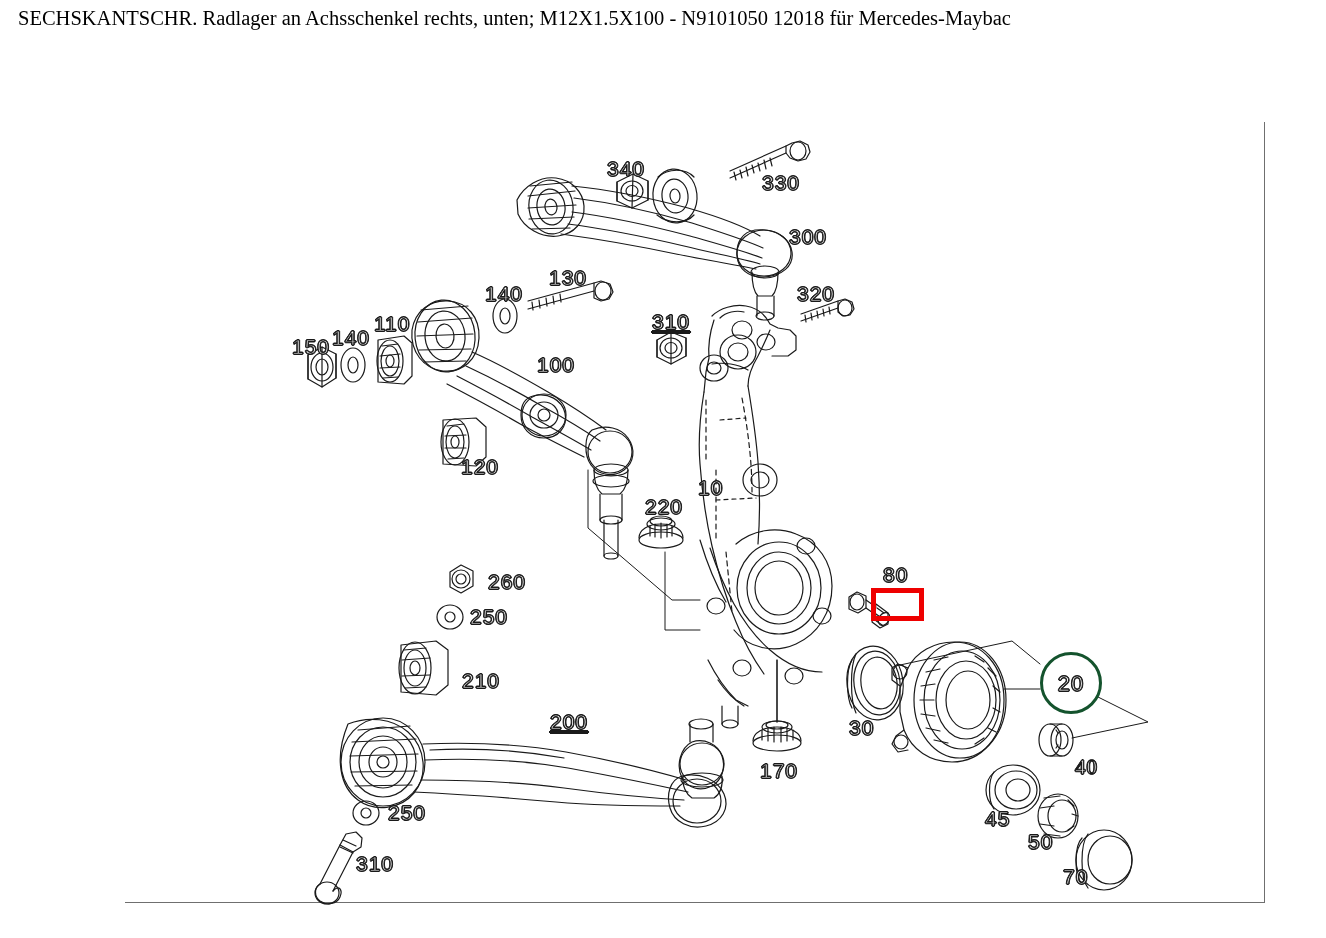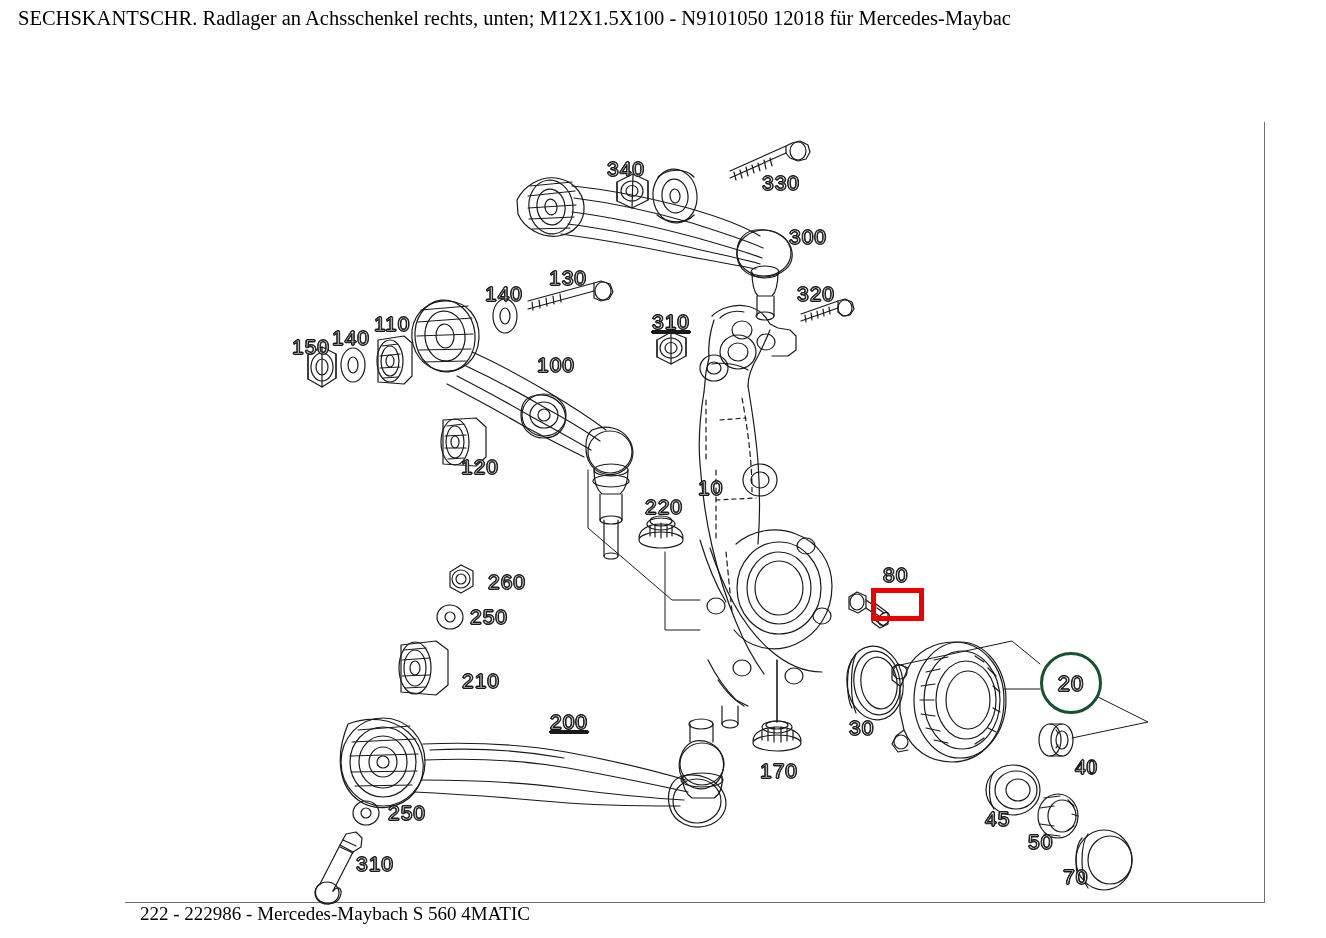--- a/index.html
+++ b/index.html
@@ -511,15 +511,14 @@
   <div class="part-label" style="left:760px; top:760px;">170</div>
   <div class="part-label" style="left:1075px; top:757px;font-family:Liberation Serif, serif;">40</div>
   <div class="part-label" style="left:388px; top:802px;">250</div>
   <div class="part-label" style="left:985px; top:808px;">45</div>
   <div class="part-label" style="left:1028px; top:831px;">50</div>
   <div class="part-label" style="left:356px; top:853px;">310</div>
   <div class="part-label" style="left:1063px; top:866px;">70</div>
 
   <div id="highlight-box"></div>
 
-  <div id="footer-caption">222 - 222986 - Mercedes-Maybach S 560 4MATIC</div>
 
 </div>
 
 </body></html>

